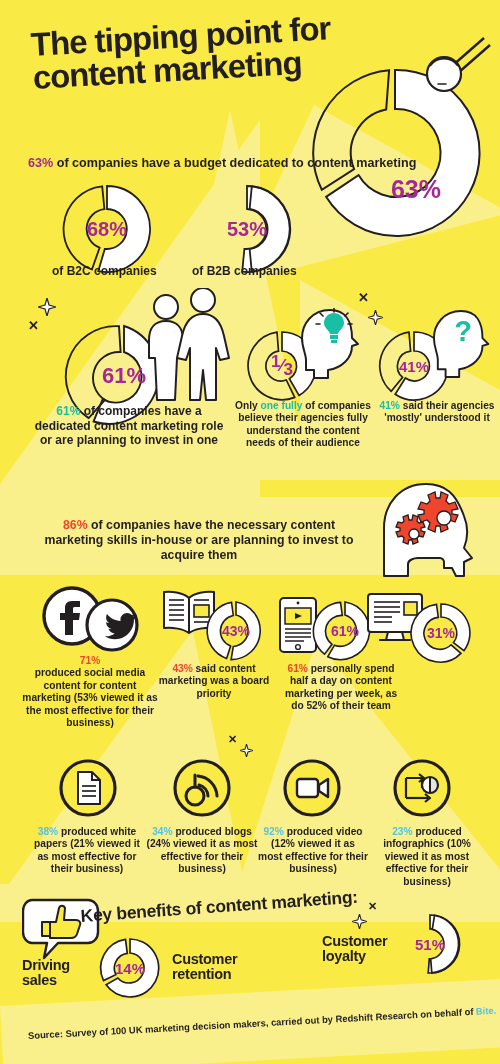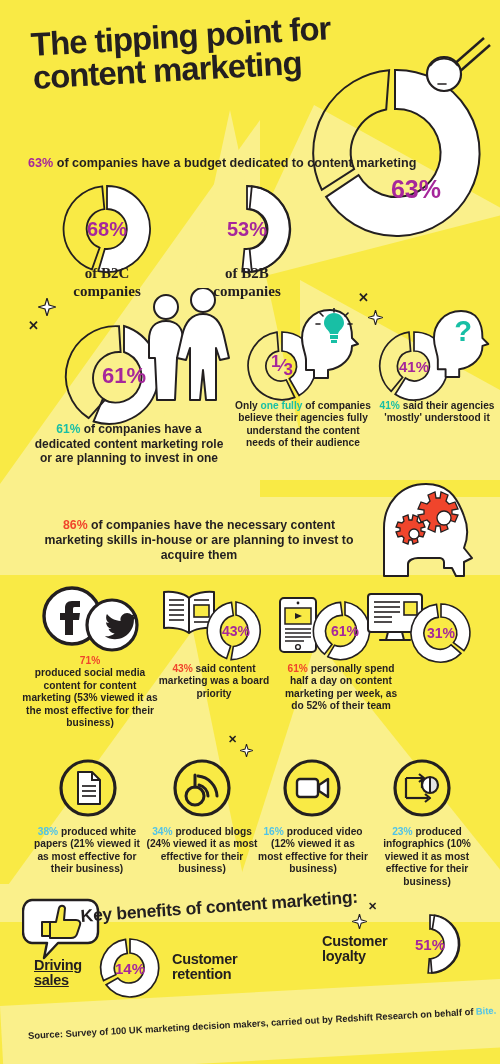--- a/index.html
+++ b/index.html
@@ -44,24 +44,23 @@
   }
   .magenta { color: #A6279B; }
   .teal    { color: #18BFA5; }
   .red     { color: #F0452C; }
   .blue    { color: #4FC3E8; }
 
   .caption {
     position: absolute;
     font-weight: bold;
     color: #231F20;
-    font-size: 15px;
+    font-size: 12px;
     line-height: 1.2;
-    text-align: center;
-    font-family: Liberation Serif, serif;
+    text-align: left;
   }
   .caption-sm {
     position: absolute;
     font-weight: bold;
     color: #231F20;
     font-size: 10.2px;
     line-height: 1.22;
     text-align: center;
   }
 
@@ -189,21 +188,21 @@
 
   <svg class="icon" style="left:140px; top:288px;" width="100" height="118" viewBox="0 0 100 118">
     <g fill="#FFFFFF" stroke="#231F20" stroke-width="2" stroke-linejoin="round">
       <circle cx="26" cy="19" r="12"></circle>
       <path d="M26 33 C14 33 9 41 9 52 L9 70 L15 70 L17 112 L35 112 L37 70 L43 70 L43 52 C43 41 38 33 26 33 Z"></path>
       <circle cx="63" cy="12" r="12"></circle>
       <path d="M63 26 C51 26 45 34 42 48 L37 70 L46 72 L50 60 L50 112 L60 112 L63 82 L66 112 L76 112 L76 60 L80 72 L89 70 L84 48 C81 34 75 26 63 26 Z"></path>
     </g>
   </svg>
 
-  <div class="stat-line" style="left:34px; top:422px; width:190px; text-align:center; font-size:12px;">
+  <div class="stat-line" style="left:34px; top:404px; width:190px; text-align:center; font-size:12px;">
     <span class="teal">61%</span><span> of companies have a dedicated content marketing role or are planning to invest in one</span>
   </div>
 
   <div class="donut" style="left:243px; top:327px; width:78px; height:78px;">
     <svg width="78" height="78" viewBox="0 0 78 78">
       <path d="M 39 5 A 34 34 0 0 1 56 68.4 L 46.4 51.8 A 15 15 0 0 0 39 24 Z" fill="#FFFFFF" stroke="#231F20" stroke-width="1.7"></path>
       <path d="M 51.7 70.4 A 34 34 0 1 1 34 5.2 L 35.5 24.2 A 15 15 0 1 0 43.3 53 Z" fill="none" stroke="#231F20" stroke-width="1.7"></path>
     </svg>
     <div class="val teal" style="font-size:17px;">
       <span style="display:inline-block; transform:translateY(-4px);">1</span>
@@ -372,21 +371,21 @@
   <div class="caption-sm" style="left:146px; top:826px; width:112px;">
     <span class="blue">34%</span><span> produced blogs (24% viewed it as most effective for their business)</span>
   </div>
 
   <svg class="icon" style="left:282px; top:758px;" width="60" height="60" viewBox="0 0 60 60">
     <circle cx="30" cy="30" r="27" fill="#F9EA45" stroke="#231F20" stroke-width="3.2"></circle>
     <rect x="15" y="21" width="21" height="18" rx="3" fill="#FFFFFF" stroke="#231F20" stroke-width="2.4"></rect>
     <path d="M37 27 L46 21 L46 39 L37 33 Z" fill="#FFFFFF" stroke="#231F20" stroke-width="2.4" stroke-linejoin="round"></path>
   </svg>
   <div class="caption-sm" style="left:258px; top:826px; width:110px;">
-    <span class="blue">16%</span><span> produced video (12% viewed it as most effective for their business)</span>
+    <span class="blue">92%</span><span> produced video (12% viewed it as most effective for their business)</span>
   </div>
 
   <svg class="icon" style="left:392px; top:758px;" width="60" height="60" viewBox="0 0 60 60">
     <circle cx="30" cy="30" r="27" fill="#F9EA45" stroke="#231F20" stroke-width="3.2"></circle>
     <path d="M14 20 L30 20 L30 30" fill="none" stroke="#231F20" stroke-width="2.2"></path>
     <path d="M27 16 L32 20 L27 24" fill="none" stroke="#231F20" stroke-width="2.2" stroke-linejoin="round"></path>
     <path d="M14 40 L36 40" fill="none" stroke="#231F20" stroke-width="2.2"></path>
     <path d="M33 36 L38 40 L33 44" fill="none" stroke="#231F20" stroke-width="2.2" stroke-linejoin="round"></path>
     <path d="M14 20 L14 40" fill="none" stroke="#231F20" stroke-width="2.2"></path>
     <circle cx="38" cy="27" r="8" fill="#FFFFFF" stroke="#231F20" stroke-width="2.2"></circle>
@@ -403,21 +402,21 @@
     <path d="M28 26 L34 26 L37 12 C38 9 42 9 43 12 L42 24 L54 24 C57 24 59 26 58 29 L55 38 C54 41 52 42 49 42 L28 42 Z" fill="#F9EA45" stroke="#231F20" stroke-width="2" stroke-linejoin="round"></path>
   </svg>
 
   <div id="key-benefits-title">Key benefits of content marketing:</div>
 
   <svg class="spark" style="left:352px; top:914px;" width="15" height="15" viewBox="0 0 18 18">
     <path d="M9 0 L11 7 L18 9 L11 11 L9 18 L7 11 L0 9 L7 7 Z" fill="#FFFFFF" stroke="#231F20" stroke-width="1.3"></path>
   </svg>
   <div class="xmark" style="left:368px; top:900px; font-size:11px;">✕</div>
 
-  <div class="kb-label" style="left:34px; top:958px; width:70px;text-decoration:underline;">Driving sales</div>
+  <div class="kb-label" style="left:22px; top:958px; width:70px;">Driving sales</div>
   <div class="donut" style="left:98px; top:936px; width:64px; height:64px;">
     <svg width="64" height="64" viewBox="0 0 64 64">
       <path d="M 32 3 A 29 29 0 1 1 8.1 48.8 L 19.8 42 A 15 15 0 1 0 32 17 Z" fill="#FFFFFF" stroke="#231F20" stroke-width="1.7"></path>
       <path d="M 5.5 44.5 A 29 29 0 0 1 27.5 3.4 L 29.3 17.4 A 15 15 0 0 0 17.8 38.7 Z" fill="#FFFFFF" stroke="#231F20" stroke-width="1.7"></path>
     </svg>
     <div class="val blue" style="font-size:15px;">14%</div>
   </div>
 
   <div class="kb-label" style="left:172px; top:952px; width:80px;">Customer retention</div>
 

